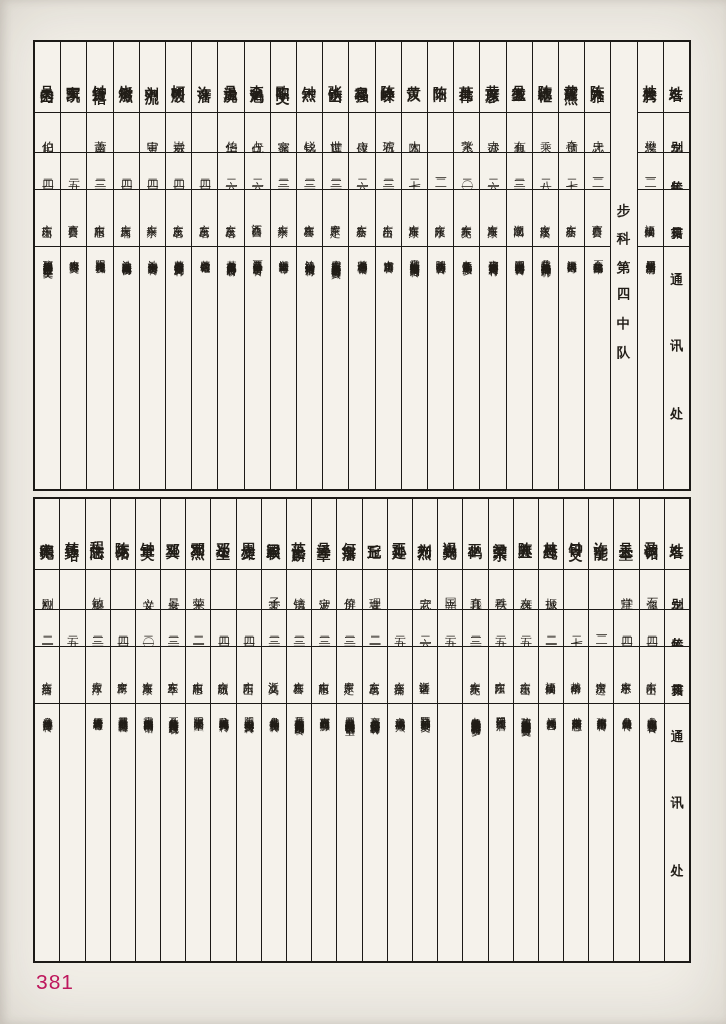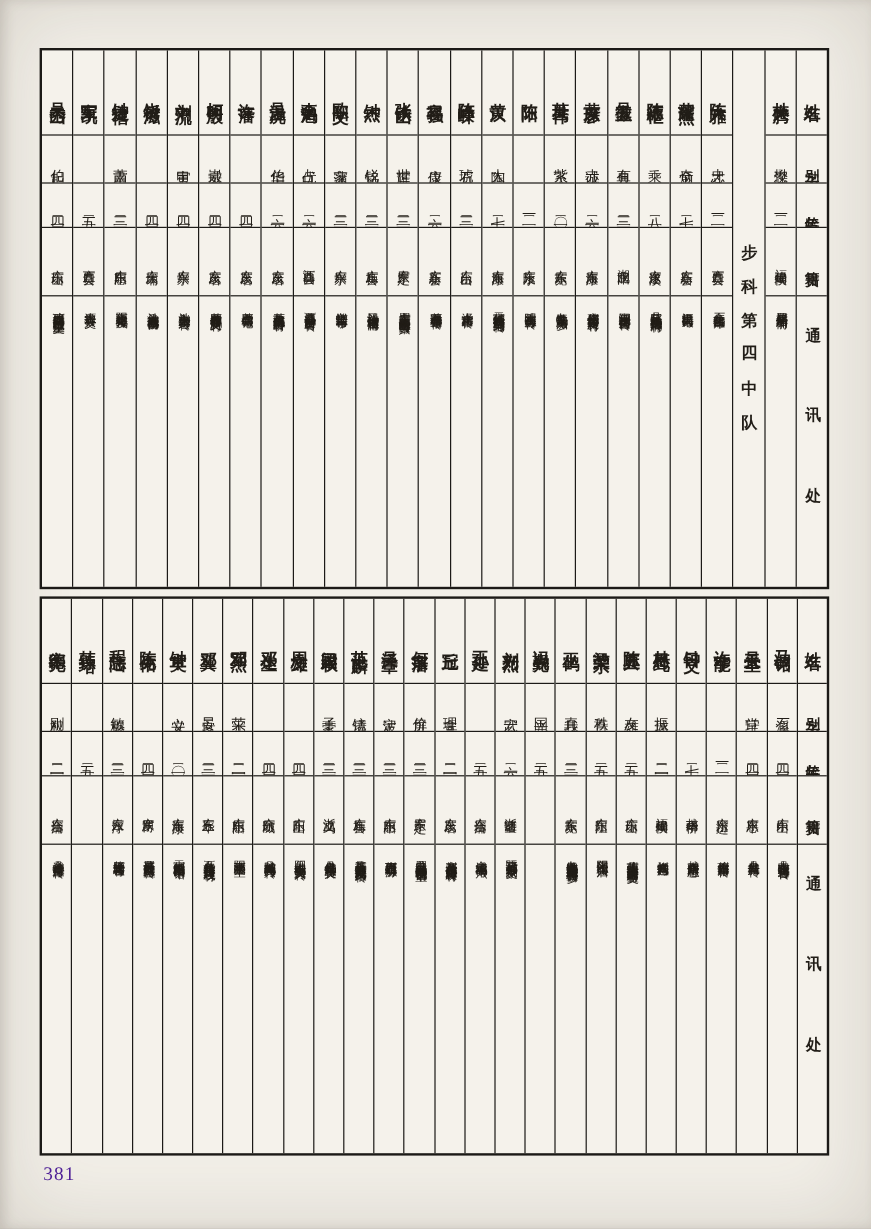--- a/index.html
+++ b/index.html
@@ -50,22 +50,22 @@
   .hdr.c-addr>span{font-size:13px;letter-spacing:5.2em;text-align:start;padding-top:14px;}
   .hdr.c-native>span{font-size:12px;}
   
   .divider .c-full{flex:1;border-bottom:none;}
   .divider .c-full>span{
     height:calc(100% - 150px);padding-top:150px;
     font-size:13.5px;font-weight:700;letter-spacing:2.1em;text-align:start;
   }
   .page-number{
     position:absolute;left:36px;top:970px;
-    font-size:16px;letter-spacing:1px;color:#4c1d95;
-    font-family:Liberation Serif, serif;
+    font-size:21px;letter-spacing:1px;color:#be185d;
+    font-family:Liberation Sans, sans-serif;
   }
 </style>
 </head>
 <body>
 
 <div class="page">
   <section class="roster-table" id="table-top">
       <div class="col">
         <div class="cell c-name hdr">
           <span>姓名</span>

